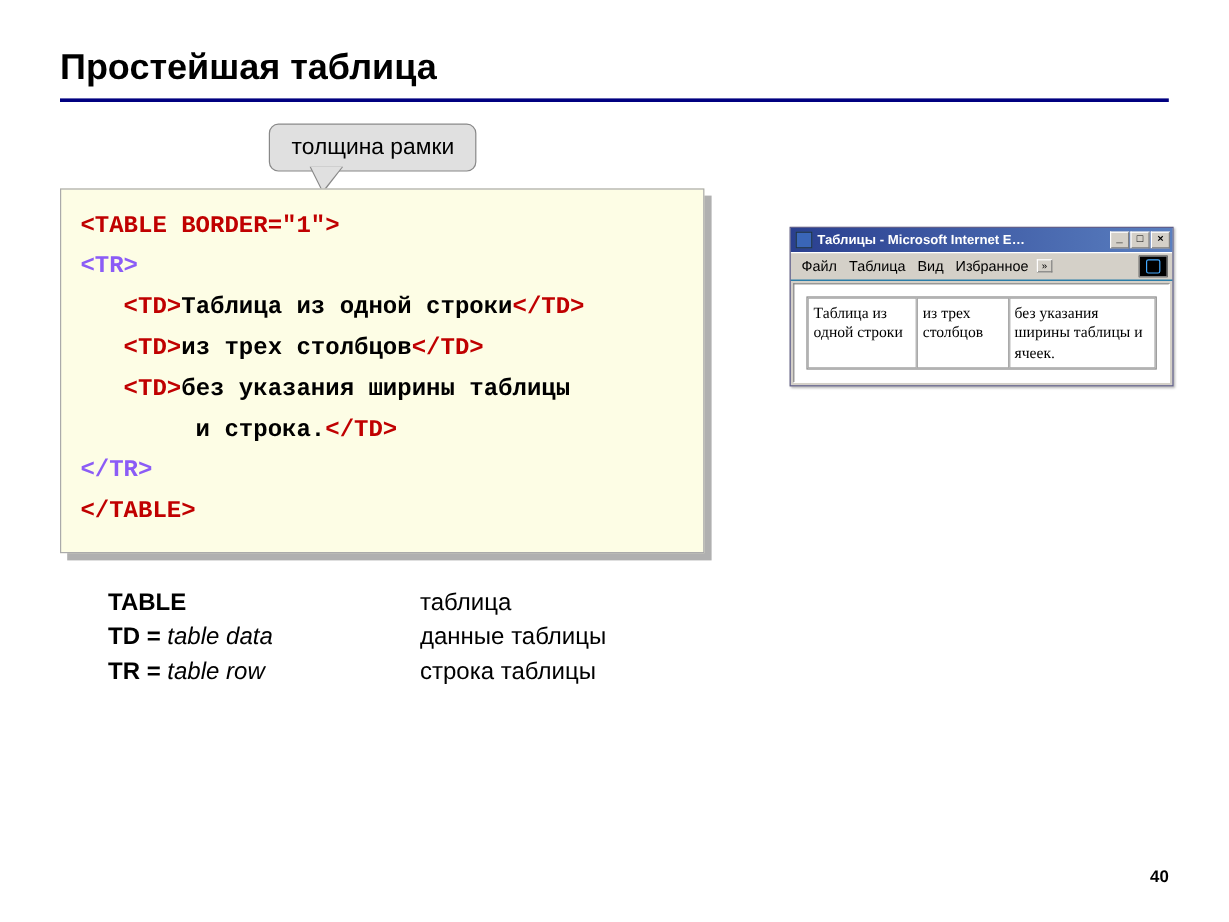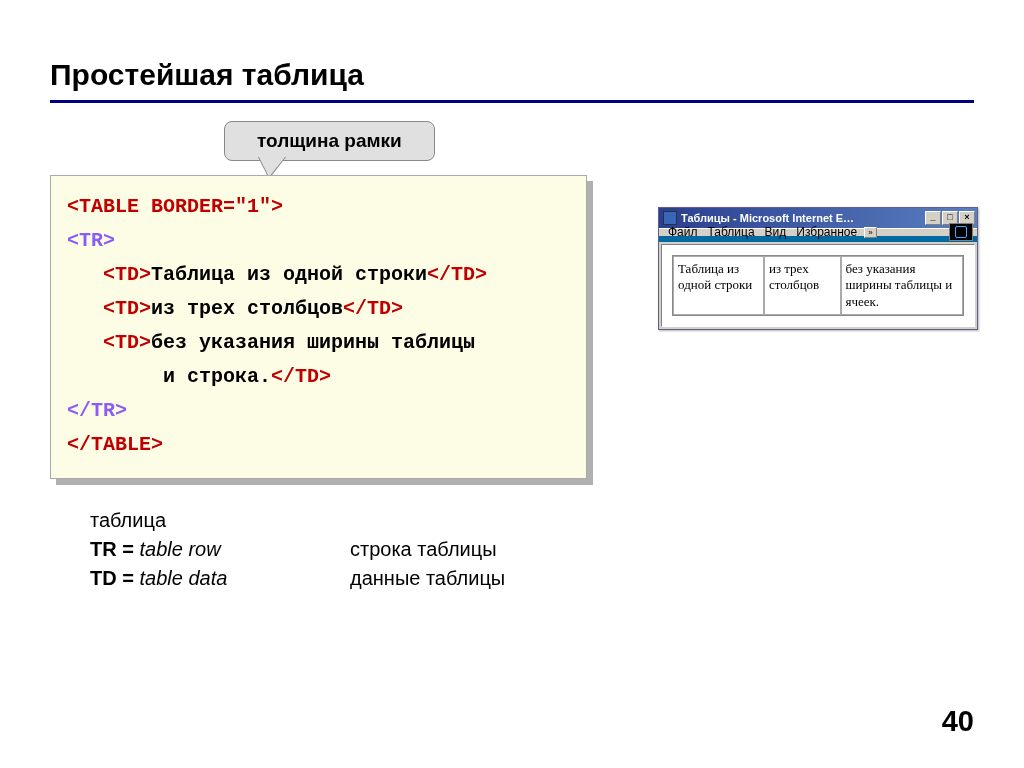--- a/index.html
+++ b/index.html
@@ -8,41 +8,40 @@
     width: 1024px;
     height: 768px;
     font-family: Arial, sans-serif;
     background: #fff;
     color: #000;
     position: relative;
   }
   .page-title {
     font-size: 30px;
     font-weight: bold;
-    padding: 58px 0 8px 50px;
+    padding: 40px 0 8px 50px;
   }
   .title-rule {
     border: none;
     border-top: 3px solid #000080;
     margin: 0 50px;
   }
   .callout-row {
     position: relative;
     height: 72px;
   }
   .callout {
     position: absolute;
     left: 224px;
     top: 18px;
     background: #e0e0e0;
     border: 1px solid #888;
     border-radius: 8px;
-    padding: 8px 32px;
+    padding: 8px 18px;
     font-size: 19px;
-    font-weight: bold;
   }
   .callout-tail {
     position: absolute;
     left: 259px;
     top: 54px;
     width: 0; height: 0;
     border-left: 10px solid transparent;
     border-right: 16px solid transparent;
     border-top: 20px solid #e0e0e0;
   }
@@ -120,23 +119,23 @@
     color: #000;
     text-align: center;
     line-height: 12px;
     font-family: "Courier New", monospace;
     font-weight: bold;
   }
   .ie-menubar {
     display: flex;
     align-items: center;
     padding: 2px 4px;
-    border-bottom: 6px solid #0369a1;
+    border-bottom: 1px solid #0369a1;
     box-shadow: inset 0 1px 0 #fff;
-    height: 14px;
+    height: 24px;
     font-size: 12px;
   }
   .ie-menu-item { padding: 0 5px; text-decoration: underline; text-decoration-color: transparent; }
   .ie-menu-chevron {
     background: #d4d0c8;
     border: 1px solid #808080;
     border-top-color:#fff; border-left-color:#fff;
     font-size: 8px; padding: 0 3px; margin-left: 2px;
   }
   .ie-throbber {
@@ -173,21 +172,21 @@
     font-size: 20px;
   }
   .defs-row { display:flex; margin-bottom: 6px; }
   .defs-term { width: 260px; }
   .defs-term b { font-weight: bold; }
   .defs-term i { font-style: italic; }
   .page-number {
     position: absolute;
     right: 50px;
     bottom: 30px;
-    font-size: 29px;
+    font-size: 14px;
     font-weight: bold;
   }
 </style>
 </head>
 <body>
 
 <div class="page-title">Простейшая таблица</div>
 <hr class="title-rule">
 
 <div class="callout-row">
@@ -236,25 +235,26 @@
           <td>без указания ширины таблицы и ячеек.</td>
         </tr>
       </tbody>
         </table>
     </div>
   </div>
 </div>
 
 <div class="defs">
   <div class="defs-row">
+    <div class="defs-term"><b>TABLE</b></div>
     <div>таблица</div>
+  </div>
+  <div class="defs-row">
+    <div class="defs-term"><b>TD = </b><i>table data</i></div>
+    <div>данные таблицы</div>
   </div>
   <div class="defs-row">
     <div class="defs-term"><b>TR = </b><i>table row</i></div>
     <div>строка таблицы</div>
   </div>
-  <div class="defs-row">
-    <div class="defs-term"><b>TD = </b><i>table data</i></div>
-    <div>данные таблицы</div>
-  </div>
 </div>
 
 <div class="page-number">40</div>
 
 </body></html>

